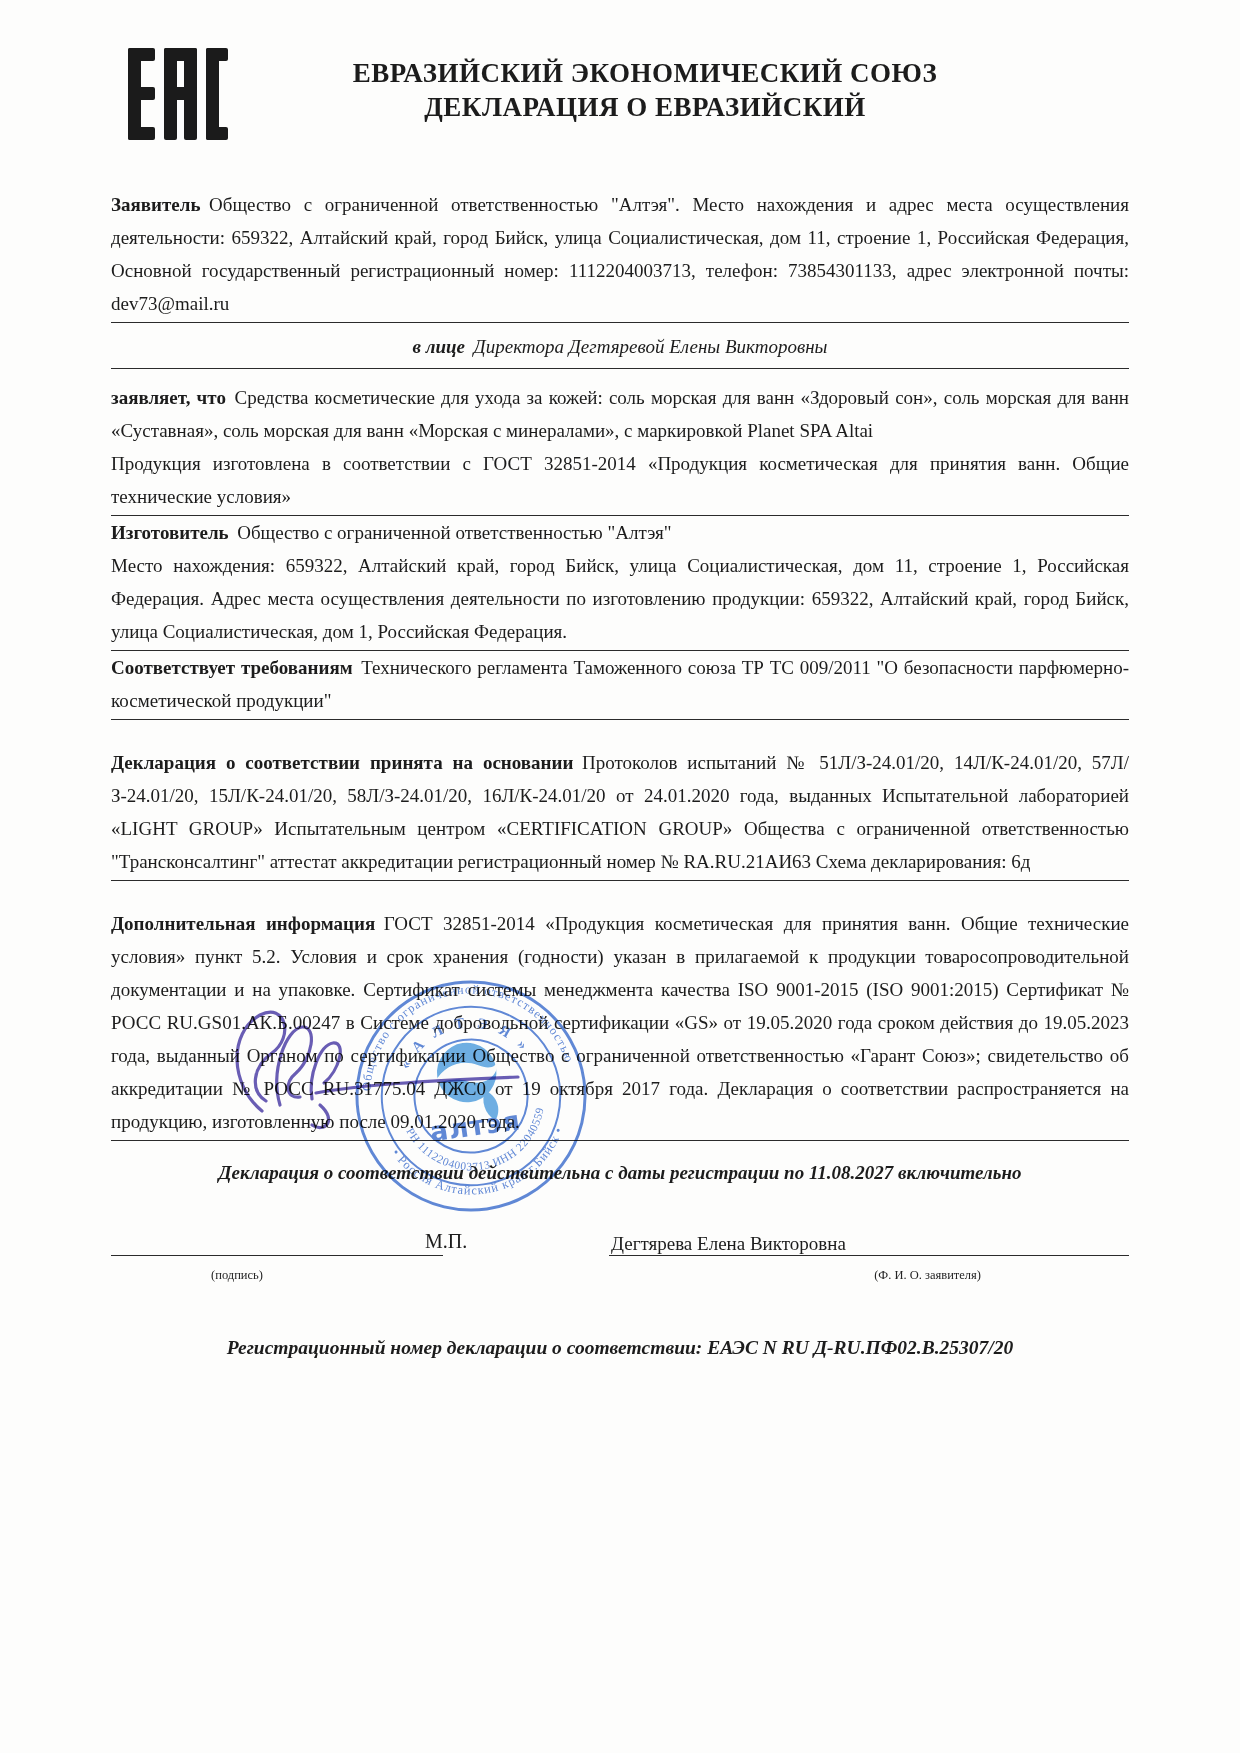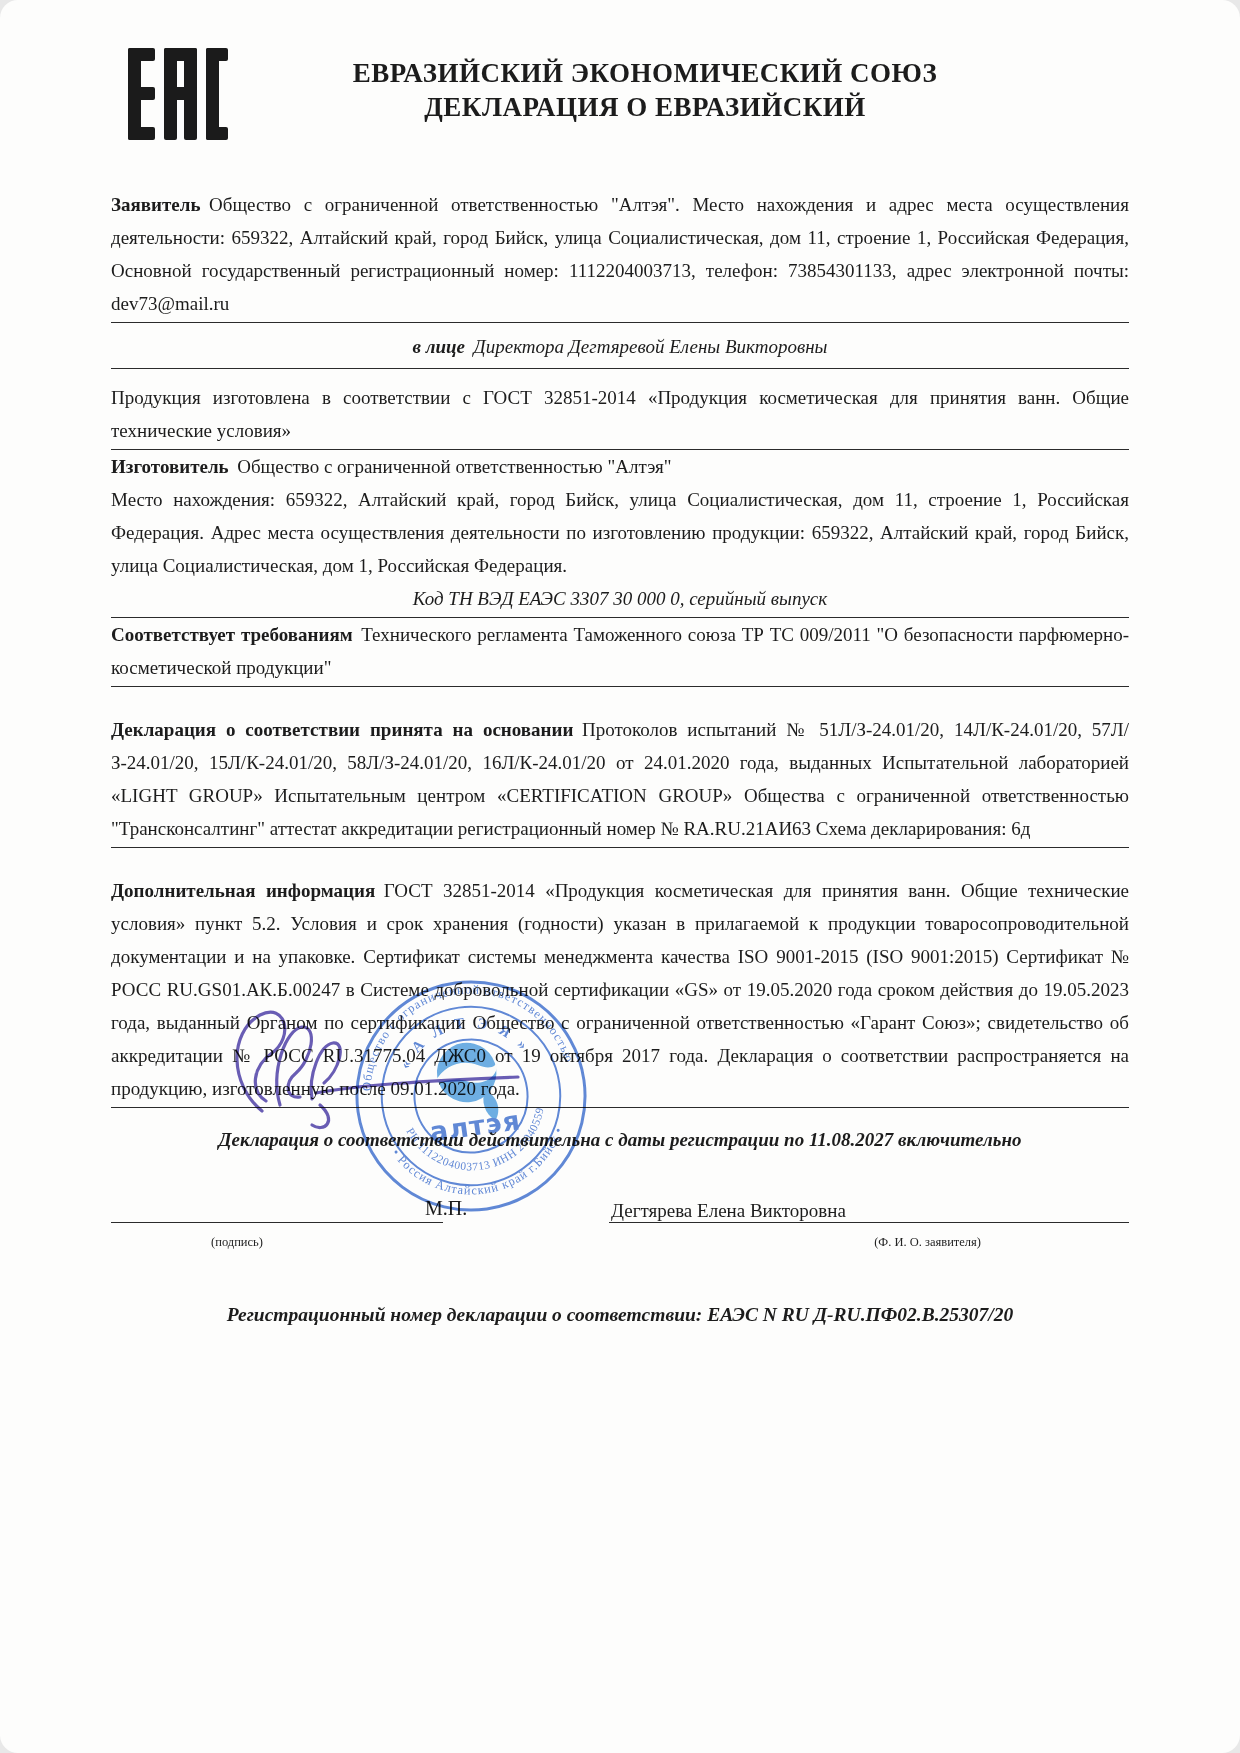--- a/index.html
+++ b/index.html
@@ -1,19 +1,19 @@
 <!DOCTYPE html>
 <html><head>
 <meta charset="utf-8">
 <style>
   html,body{margin:0;padding:0;background:#e8e8e8;}
   .page{
     position:relative;width:1240px;height:1753px;margin:0 auto;
     background:#fdfdfc;overflow:hidden;
-    font-family:"Liberation Serif","DejaVu Serif",serif;color:#1c1c1c;border-radius:18px;
+    font-family:"Liberation Serif","DejaVu Serif",serif;color:#1c1c1c;
   }
   
   .eac-logo{position:absolute;left:128px;top:48px;width:100px;height:92px;}
   .title{position:absolute;left:120px;right:70px;top:56px;text-align:center;
          font-weight:bold;font-size:27px;line-height:34px;letter-spacing:.5px;}
   
   .content{position:absolute;left:111px;top:0;width:1018px;padding-top:188px;font-size:19px;line-height:33px;}
   p{margin:0;text-align:justify;}
   p.nj{text-align:center;font-style:italic;}
   b.lead{margin-right:.45em;}
@@ -72,26 +72,26 @@
 
   <div class="content">
 
     <p><b class="lead">Заявитель</b><span>Общество с ограниченной ответственностью "Алтэя". Место нахождения и адрес места осуществления деятельности: 659322, Алтайский край, город Бийск, улица Социалистическая, дом 11, строение 1, Российская Федерация, Основной государственный регистрационный номер: 1112204003713, телефон: 73854301133, адрес электронной почты: dev73@mail.ru</span></p>
     <div class="rule"></div>
 
     <p class="nj vlitse"><b class="lead">в лице</b><span>Директора Дегтяревой Елены Викторовны</span></p>
     <div class="rule"></div>
 
     <div class="gap12"></div>
+    <p><b class="lead">заявляет, что</b><span>Средства косметические для ухода за кожей: соль морская для ванн «Здоровый сон», соль морская для ванн «Суставная», соль морская для ванн «Морская с минералами», с маркировкой Planet SPA Altai</span></p>
     <p>Продукция изготовлена в соответствии с ГОСТ 32851-2014 «Продукция косметическая для принятия ванн. Общие технические условия»</p>
     <div class="rule"></div>
 
     <p><b class="lead">Изготовитель</b><span>Общество с ограниченной ответственностью "Алтэя"</span></p>
     <p>Место нахождения: 659322, Алтайский край, город Бийск, улица Социалистическая, дом 11, строение 1, Российская Федерация. Адрес места осуществления деятельности по изготовлению продукции: 659322, Алтайский край, город Бийск, улица Социалистическая, дом 1, Российская Федерация.</p>
-    <p class="nj">Код ТН ВЭД ЕАЭС 3307 30 000 0, серийный выпуск</p>
     <div class="rule"></div>
 
     <p><b class="lead">Соответствует требованиям</b><span>Технического регламента Таможенного союза ТР ТС 009/2011 "О безопасности парфюмерно-косметической продукции"</span></p>
     <div class="rule"></div>
 
     <div class="gap26"></div>
     <p><b class="lead">Декларация о соответствии принята на основании</b><span>Протоколов испытаний № 51Л/З-24.01/20, 14Л/К-24.01/20, 57Л/З-24.01/20, 15Л/К-24.01/20, 58Л/З-24.01/20, 16Л/К-24.01/20 от 24.01.2020 года, выданных Испытательной лабораторией «LIGHT GROUP» Испытательным центром «CERTIFICATION GROUP» Общества с ограниченной ответственностью "Трансконсалтинг" аттестат аккредитации регистрационный номер № RA.RU.21АИ63 Схема декларирования: 6д</span></p>
     <div class="rule"></div>
 
     <div class="gap26"></div>

